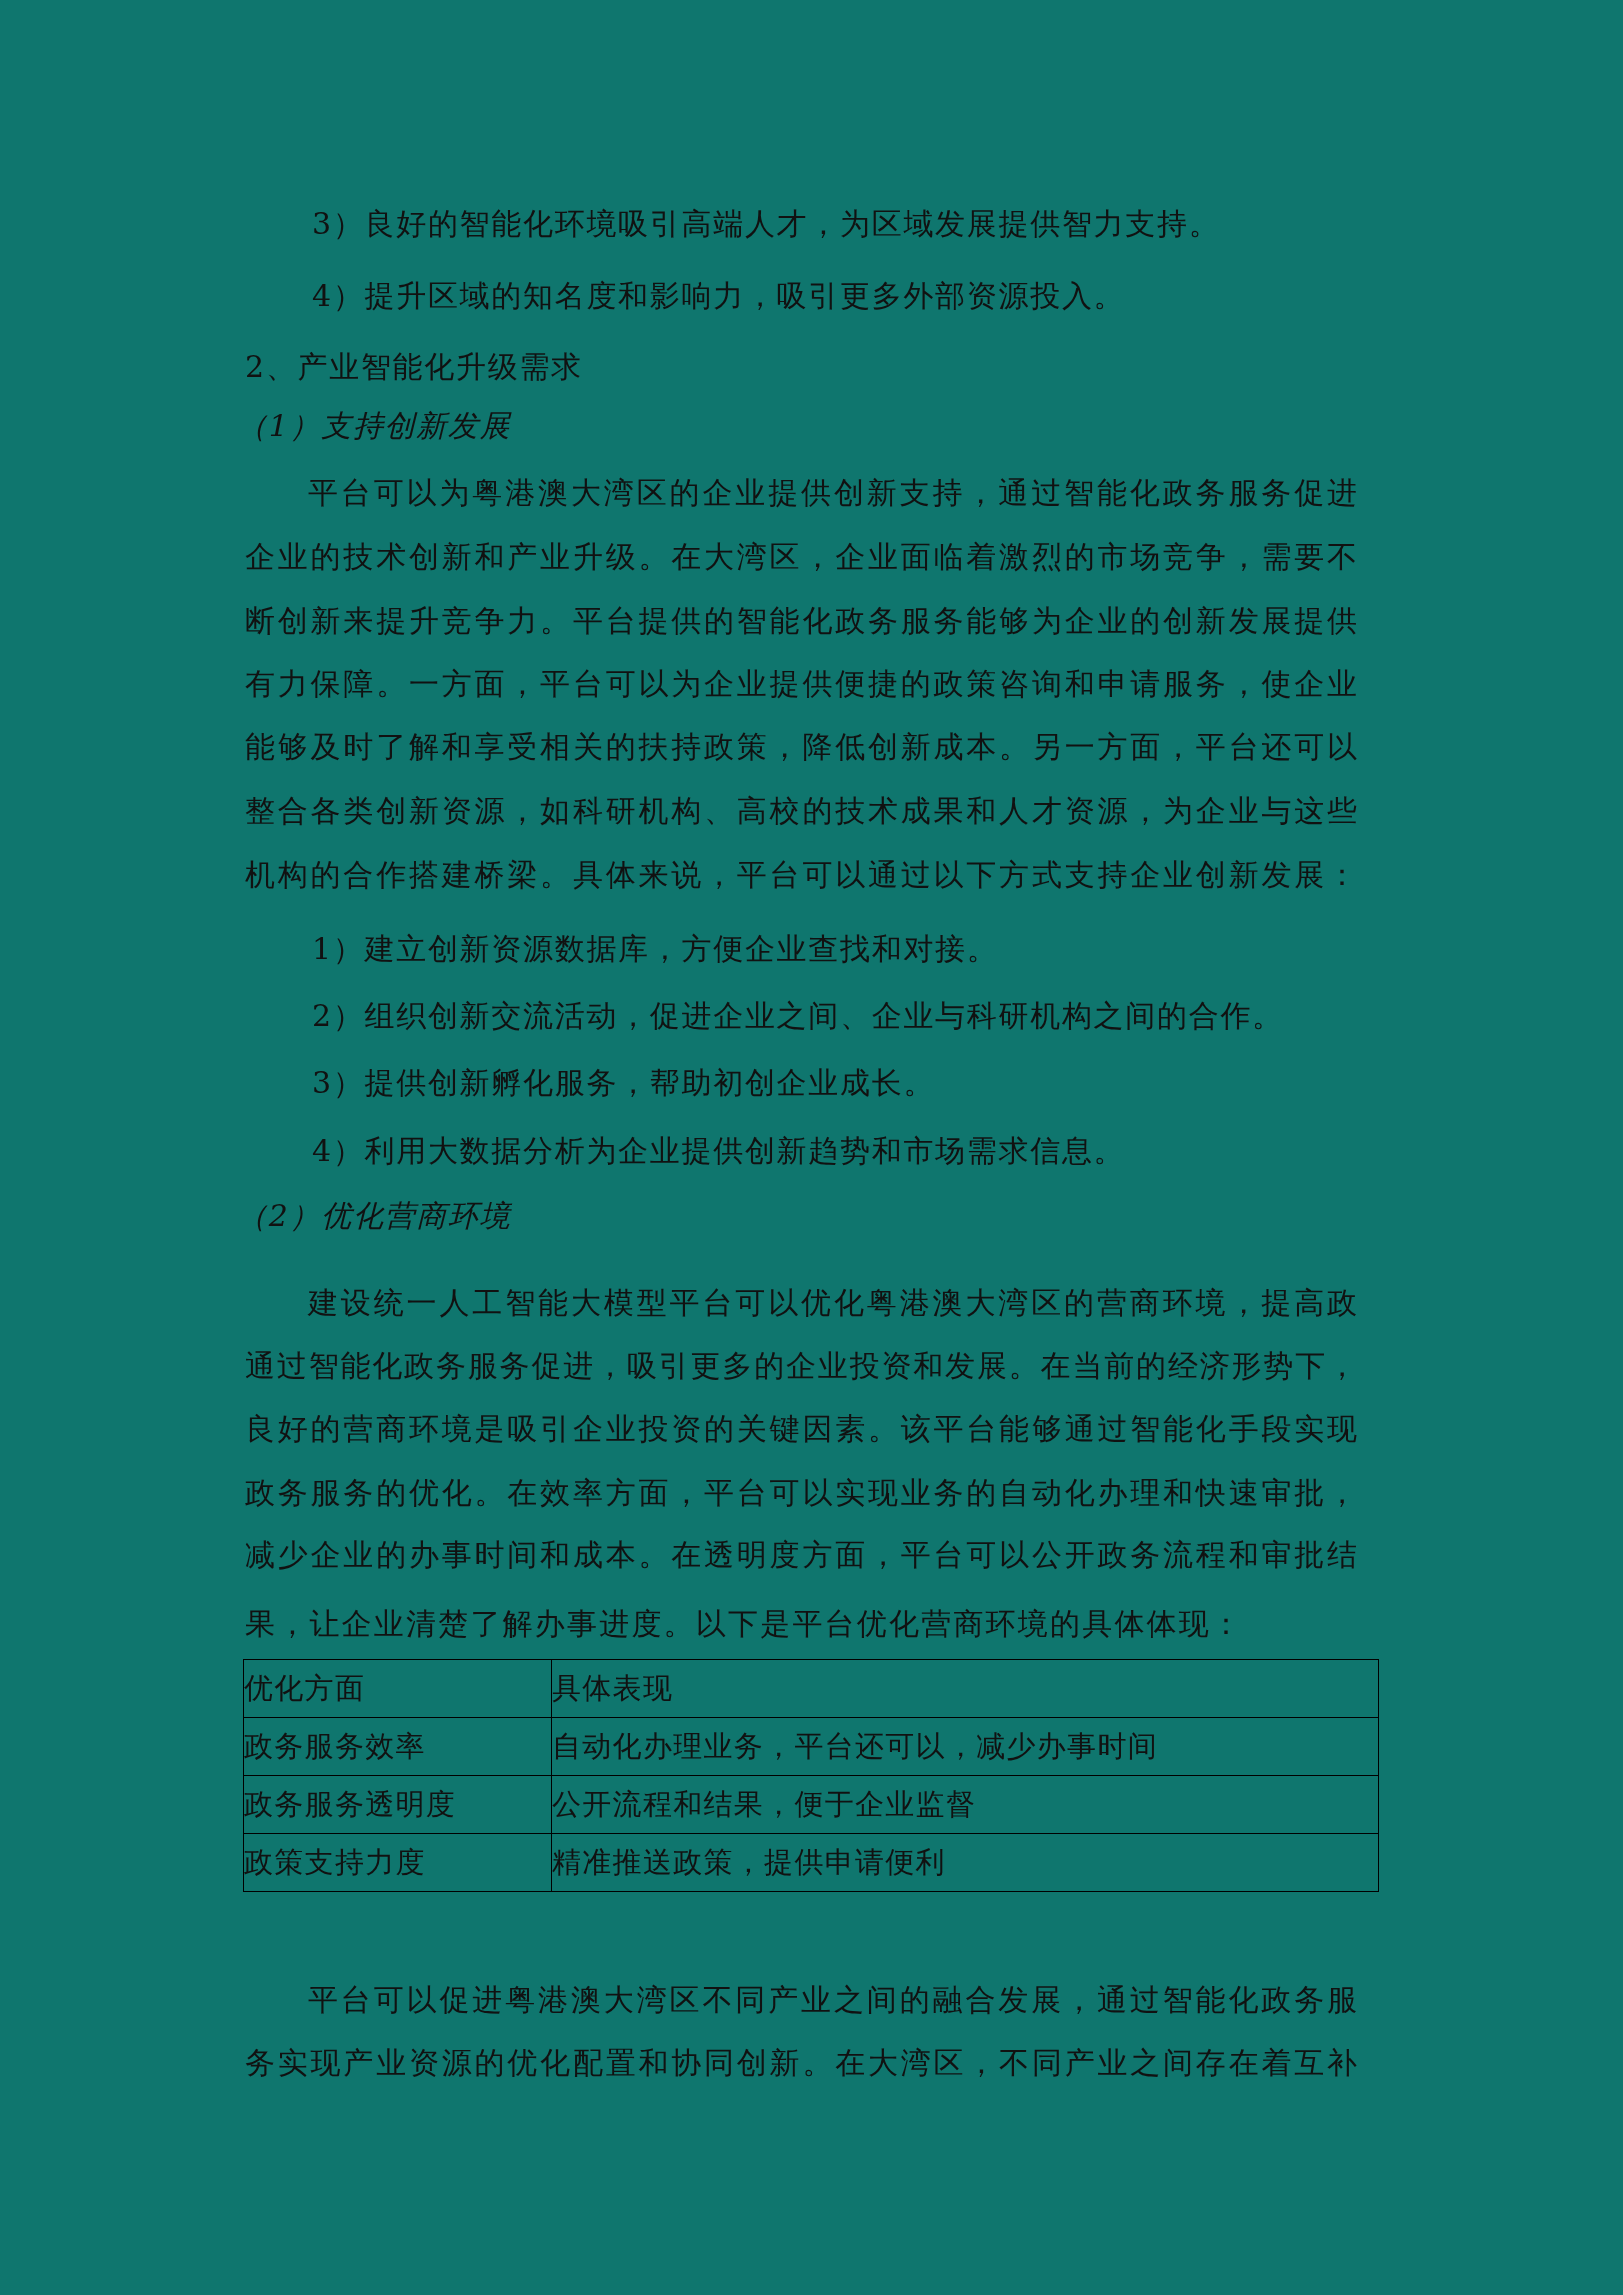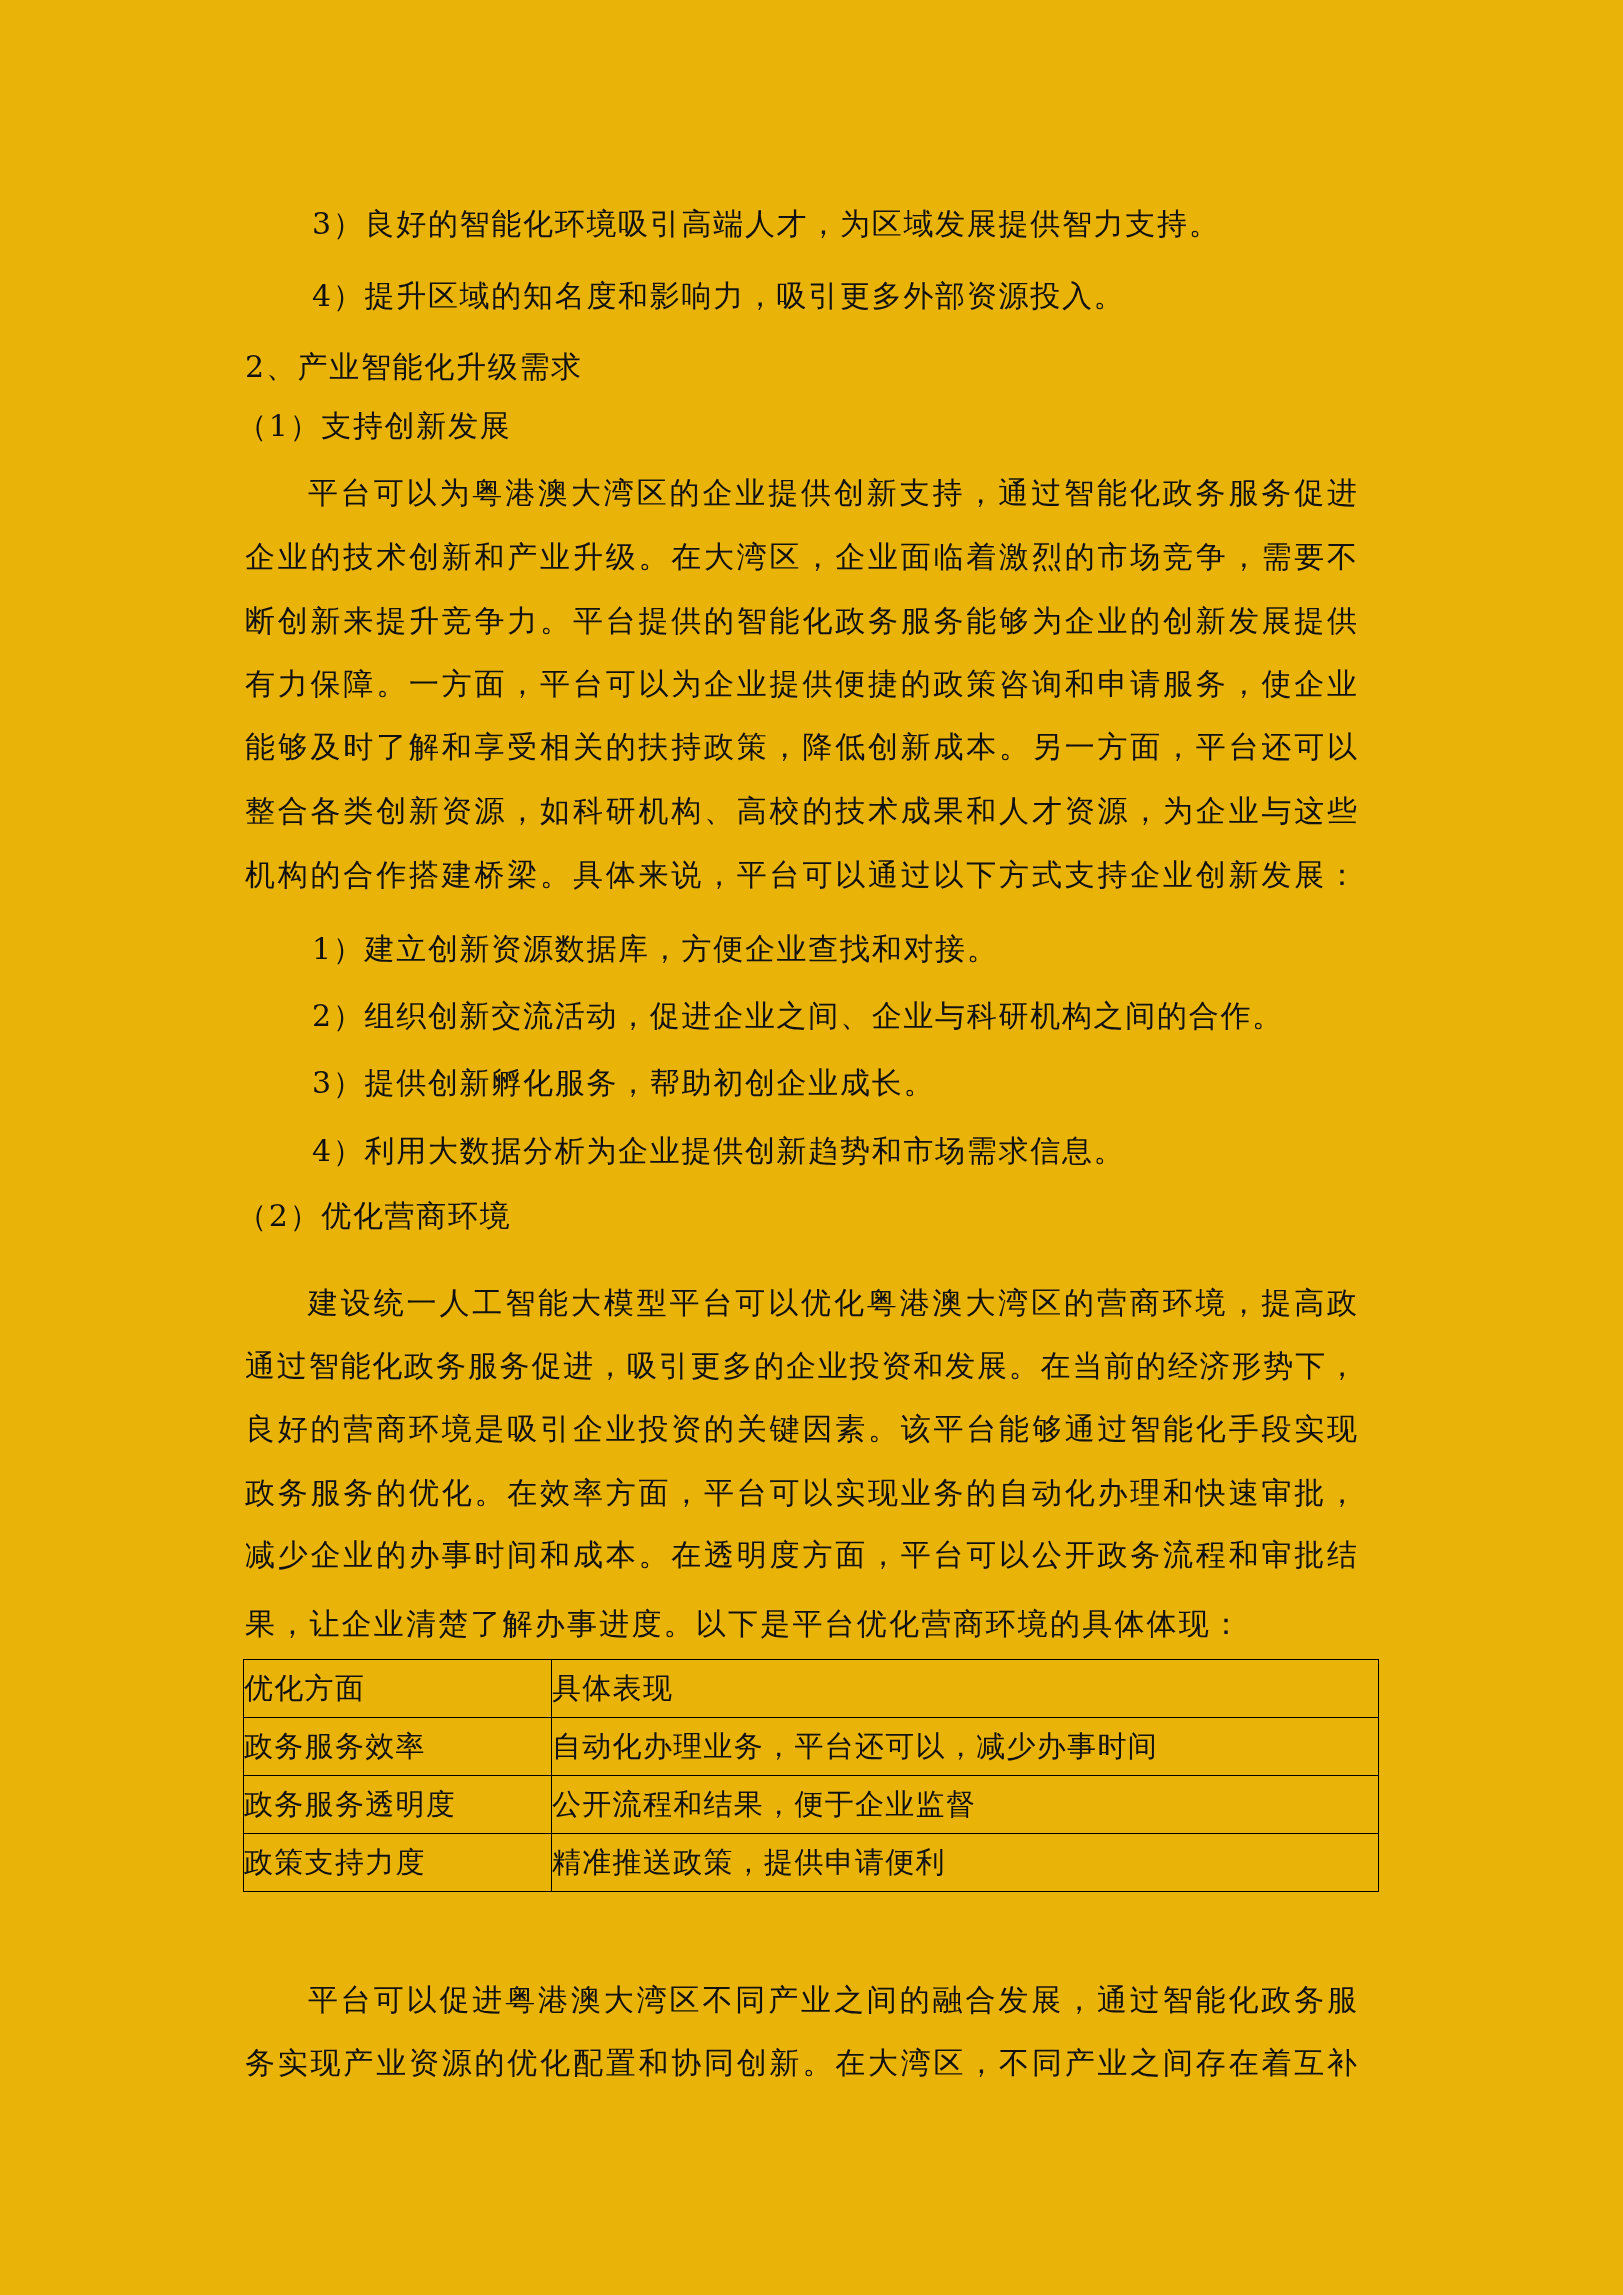--- a/index.html
+++ b/index.html
@@ -13,42 +13,42 @@
     position: relative;
     overflow: hidden;
     font-family: "DejaVu Serif", "Liberation Serif", serif;
     color: #111111;
   }
   .page {
     position: absolute;
     left: 0; top: 0;
     width: 1623px;
     height: 2295px;
-    background: #eab308;
+    background: #0f766e;
   }
   .line {
     position: absolute;
     left: 245px;
     width: 1112px;
     height: 39px;
     font-size: 30px;
     line-height: 39px;
     white-space: nowrap;
     letter-spacing: 1.7px;
   }
   .line.justify {
     text-align: justify;
     text-align-last: justify;
     letter-spacing: 0;
     font-family: Liberation Mono, monospace;
   }
   .line.indent { left: 245px; padding-left: 63px; width: 1049px; }
   .line.item { left: 312px; width: 1047px; }
   .line.heading { left: 245px; }
-  .line.subheading { left: 237px; }
+  .line.subheading { left: 237px; font-style: italic; }
 
   .table {
     position: absolute;
     left: 243px;
     top: 1659px;
     width: 1135px;
     border-collapse: collapse;
     font-size: 29px;
     table-layout: fixed;
   }

